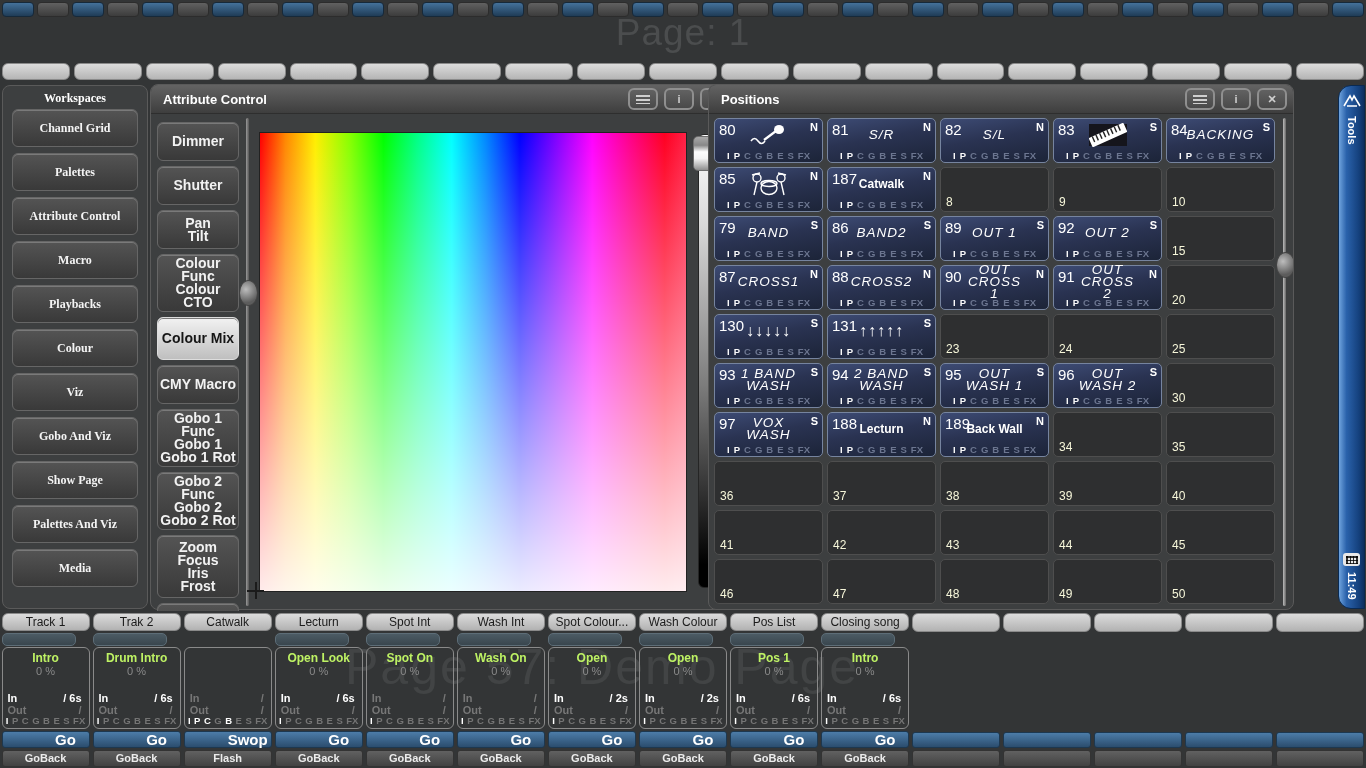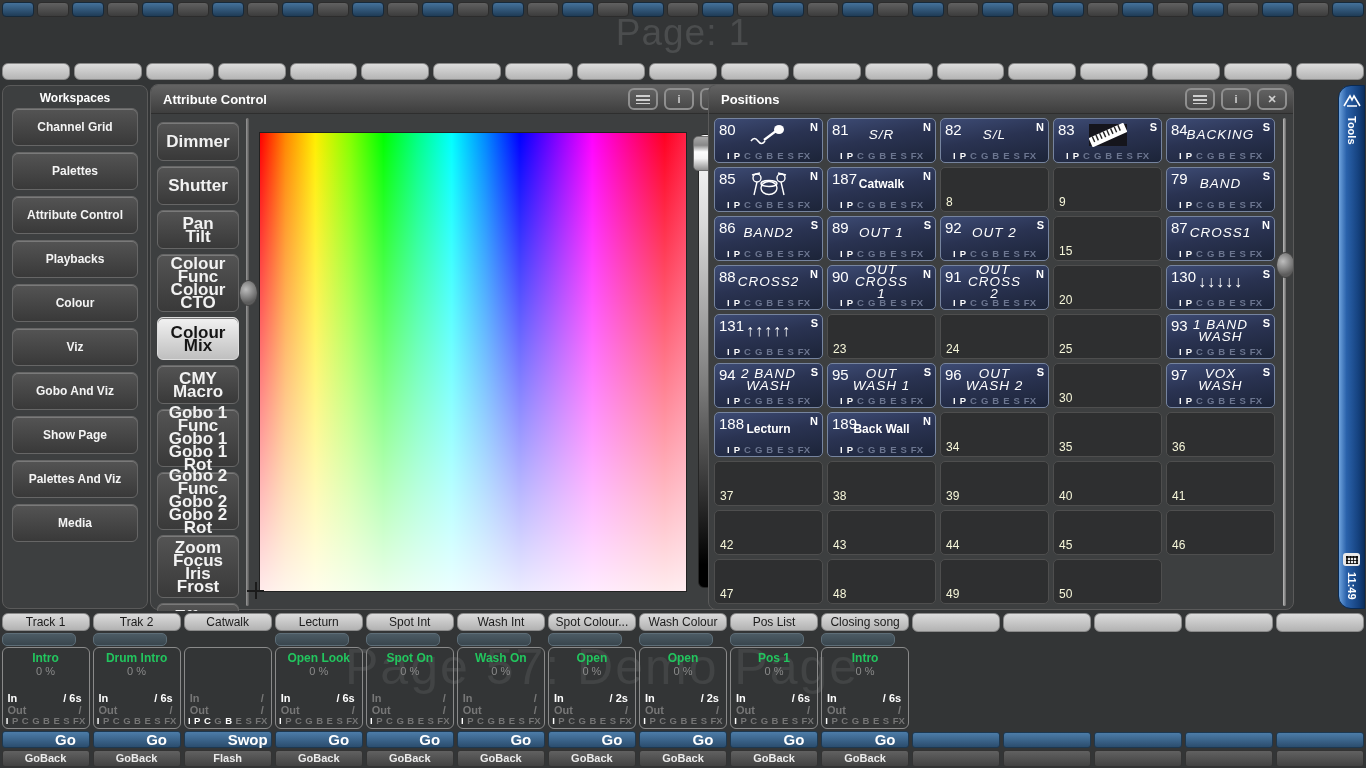--- a/index.html
+++ b/index.html
@@ -17,33 +17,33 @@
   
   .window{position:absolute;background:#3d3f40;border:1px solid #5a5a5a;border-radius:8px;box-sizing:border-box;}
   .win-header{height:28px;border-radius:7px 7px 0 0;background:linear-gradient(#636363,#3e3e3e);
               display:flex;align-items:center;padding:0 6px 0 12px;border-bottom:1px solid #2e2e2e;}
   .win-title{font-weight:bold;font-size:13px;color:#fff;flex:1;}
   .hdr-btn{width:26px;height:18px;border:2px solid #8f8f8f;border-radius:6px;margin-left:6px;
            display:flex;align-items:center;justify-content:center;color:#cfcfcf;
            font-size:11px;font-weight:bold;background:rgba(255,255,255,0.03);}
   .hdr-lines{width:14px;height:9px;background:repeating-linear-gradient(#cfcfcf 0 2px,transparent 2px 4px);}
   
-  #workspaces{left:2px;top:85px;width:146px;height:524px;}
+  #workspaces{left:2px;top:85px;width:146px;height:524px;font-family:Liberation Serif, serif;}
   .ws-title{text-align:center;font-weight:bold;font-size:12px;padding:5px 0 3px;color:#fff;}
   .ws-btn{height:36px;margin:0 9px 6px 9px;border-radius:6px;border:1px solid #666;
           background:linear-gradient(#545454,#393939);box-shadow:inset 0 1px 0 #7a7a7a;
           display:flex;align-items:center;justify-content:center;
           font-weight:bold;font-size:12px;color:#f4f4f4;}
   
   #attr-win{left:150px;top:84px;width:587px;height:526px;}
   .attr-body{position:relative;height:497px;overflow:hidden;}
   .attr-btn-col{position:absolute;left:6px;top:8px;width:82px;display:flex;flex-direction:column;gap:5px;}
   .attr-btn{border-radius:6px;border:1px solid #666;background:linear-gradient(#545454,#393939);
             box-shadow:inset 0 1px 0 #7a7a7a;display:flex;align-items:center;justify-content:center;
-            font-size:17px;font-weight:bold;color:#f2f2f2;text-align:center;white-space:pre-line;line-height:13px;}
+            font-size:14px;font-weight:bold;color:#f2f2f2;text-align:center;white-space:pre-line;line-height:13px;}
   .attr-btn.selected{background:linear-gradient(#f2f2f2,#bfbfbf);color:#151515;border-color:#ddd;}
   .attr-scroll{position:absolute;left:95px;top:4px;width:3px;height:488px;
                background:linear-gradient(90deg,#9a9a9a,#555);border-radius:2px;}
   .scroll-knob{position:absolute;width:17px;height:24px;border-radius:50%;
                background:radial-gradient(circle at 35% 35%,#bdbdbd,#5c5c5c 70%);border:1px solid #444;}
   #attr-knob{left:88px;top:166px;}
   .color-area{position:absolute;left:108px;top:18px;width:426px;height:458px;border:1px solid #222;
       background:linear-gradient(to bottom,rgba(255,255,255,0) 0%,rgba(255,255,255,0.92) 100%),
       linear-gradient(to right,#ff0000 0%,#ff8800 6%,#ffee00 13%,#88ff00 21%,#00ff00 29%,#00ff88 37%,
       #00ffff 45%,#0088ff 53%,#0000ff 61%,#8800ff 70%,#ff00ff 78%,#ff0088 87%,#ff0022 95%,#ff2045 100%);}
@@ -92,21 +92,21 @@
   .wm-bottom{position:absolute;left:345px;top:26px;font-size:50px;color:#4a4c4d;letter-spacing:2px;z-index:0;}
   .pb-row{position:relative;z-index:1;display:flex;height:156px;}
   .pb-col{width:91.07px;box-sizing:border-box;padding:1px 1.5px;display:flex;flex-direction:column;}
   .pb-tab{height:17px;border-radius:6px;background:linear-gradient(#dcdcdc,#b2b2b2);border:1px solid #8a8a8a;
           font-size:12px;color:#1b1b1b;text-align:center;line-height:17px;overflow:hidden;white-space:nowrap;}
   .pb-slotrow{height:13px;margin-top:2px;}
   .pb-slot{width:72px;height:11px;border-radius:5px;background:linear-gradient(#4c5b64,#39464e);border:1px solid #5d6d77;}
   .pb-boxarea{height:84px;margin-top:1px;}
   .pb-box{height:82px;border:1px solid #8a8a8a;border-radius:6px;background:rgba(52,54,55,0.35);
           position:relative;box-sizing:border-box;padding-top:3px;}
-  .pb-name{font-size:12px;font-weight:bold;color:#22c55e;text-align:center;height:14px;}
+  .pb-name{font-size:12px;font-weight:bold;color:#bef264;text-align:center;height:14px;}
   .pb-pct{font-size:11px;color:#8a8a8a;text-align:center;}
   .pb-io{position:absolute;left:5px;right:7px;display:flex;justify-content:space-between;
          font-size:11px;font-weight:bold;line-height:12px;}
   .pb-io.in{top:44px;}  .pb-io.out{top:56px;}
   .pb-io .dim{color:#777;}  .pb-io .lit{color:#fff;}
   .pb-legend{position:absolute;left:0;right:0;bottom:2px;display:flex;justify-content:center;gap:3.5px;
              font-size:9.5px;font-weight:bold;color:#757575;}
   .pb-legend .hl{color:#fff;}
   .pb-go{height:15px;margin-top:2px;border-radius:3px;border:1px solid #1c3putting consider granted;}
   .pb-go{border:1px solid #1d3850;background:linear-gradient(#4c7ca8,#2b4d6e);
@@ -181,20 +181,21 @@
     <div class="tab"></div>
     <div class="tab"></div>
   </div>
 
 <div class="window" id="workspaces">
   <div class="ws-title">Workspaces</div>
   <div id="ws-items">
       <div class="ws-btn">Channel Grid</div>
       <div class="ws-btn">Palettes</div>
       <div class="ws-btn">Attribute Control</div>
+      <div class="ws-btn">Macro</div>
       <div class="ws-btn">Playbacks</div>
       <div class="ws-btn">Colour</div>
       <div class="ws-btn">Viz</div>
       <div class="ws-btn">Gobo And Viz</div>
       <div class="ws-btn">Show Page</div>
       <div class="ws-btn">Palettes And Viz</div>
       <div class="ws-btn">Media</div>
     </div>
 </div>
 
@@ -382,20 +383,23 @@
             <span>S</span>
             <span>FX</span>
           </div>
         </div>
         <div class="cell empty">
           <span class="cnum-empty">8</span>
         </div>
         <div class="cell empty">
           <span class="cnum-empty">9</span>
         </div>
+        <div class="cell empty">
+          <span class="cnum-empty">10</span>
+        </div>
         <div class="cell filled">
           <span class="cnum">79</span>
           <span class="ctag">S</span>
           <div class="clabel hand">BAND</div>
           <div class="clegend">
             <span class="hl">I</span>
             <span class="hl">P</span>
             <span>C</span>
             <span>G</span>
             <span>B</span>

